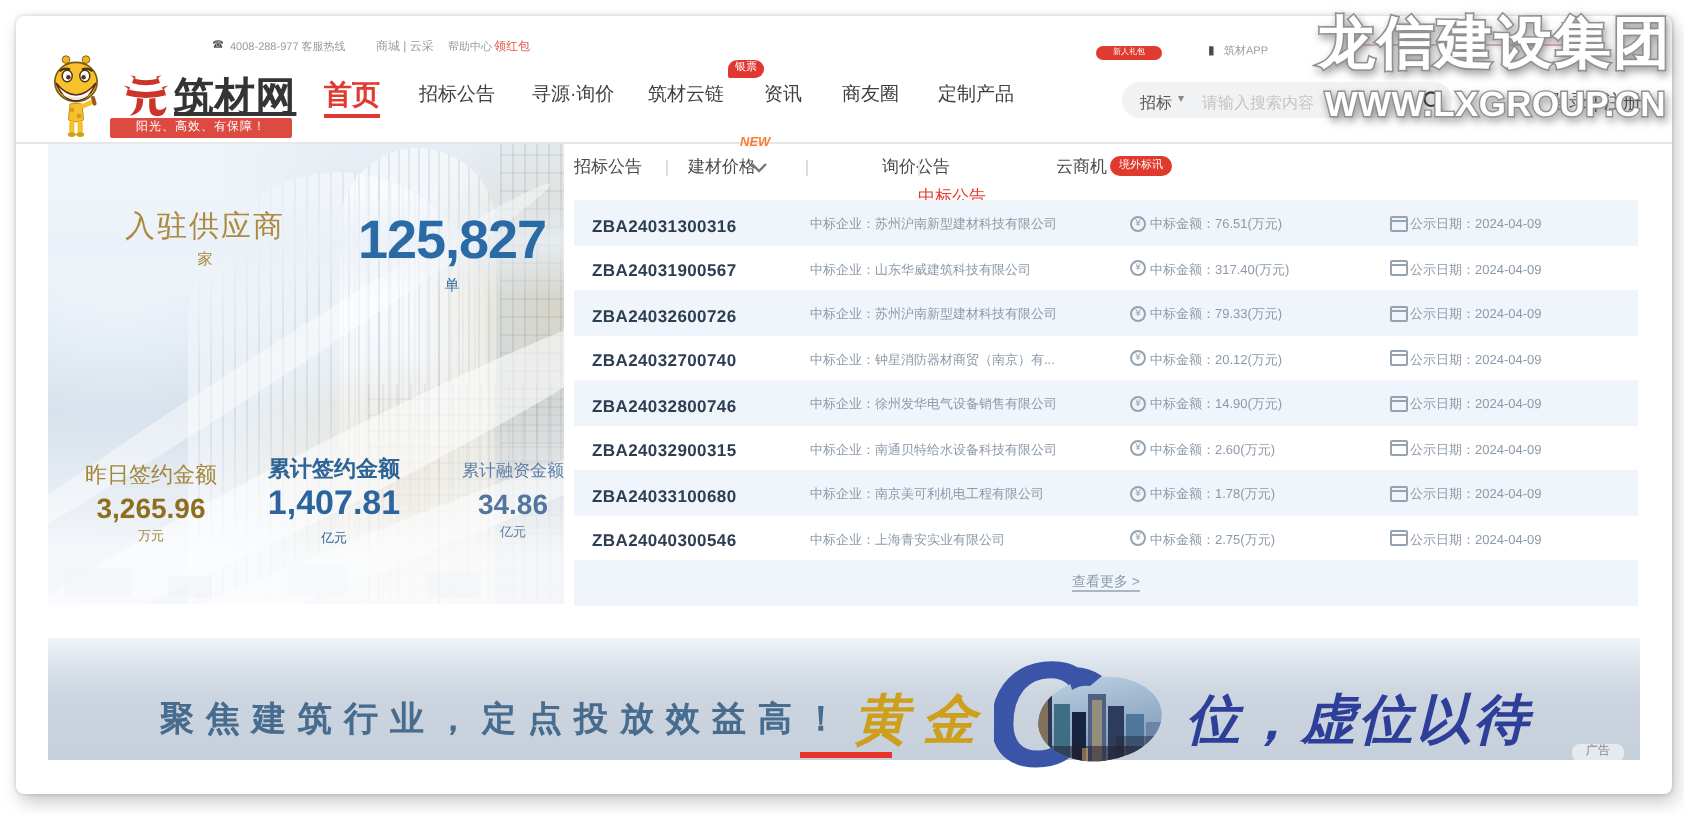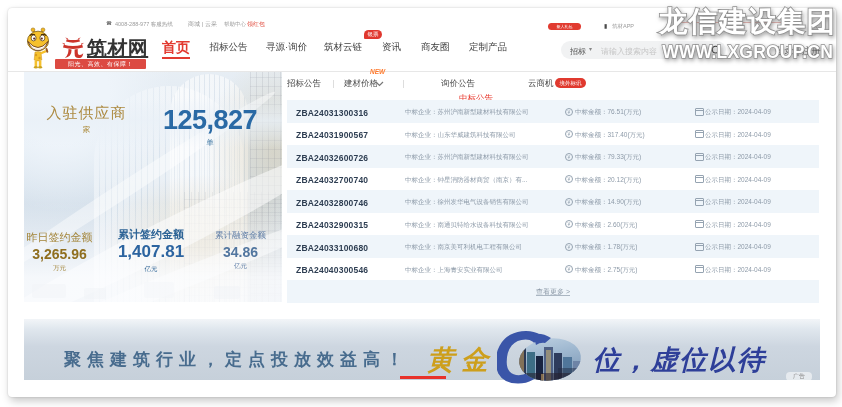--- a/index.html
+++ b/index.html
@@ -13,42 +13,42 @@
 
 .logoTxt{position:absolute;left:79px;top:27px;font-size:20px;font-weight:bold;color:#343434;letter-spacing:0.4px;text-decoration:underline;}
 .slogan{position:absolute;left:47px;top:51px;width:91px;height:10px;background:#dc4a42;border-radius:1px;
  color:#fff;font-size:6px;line-height:10px;text-align:center;letter-spacing:0.5px;}
 .nav{position:absolute;font-size:9.5px;color:#3f3f3f;white-space:nowrap;top:32.5px;}
 .hdrline{position:absolute;left:0;top:62.5px;width:828px;height:1px;background:#e7e7e7;}
 
 .hero{position:absolute;left:16px;top:64px;width:258px;height:230px;overflow:hidden;
  background:linear-gradient(175deg,#e9eff5 0%,#dde7f0 35%,#cfdbe7 75%,#c8d4e1 100%);}
 .hero .hz{position:absolute;}
-.stat{position:absolute;text-align:center;}
+.stat{position:absolute;text-align:center;margin-left:16px;}
 
 .tbl{position:absolute;left:279px;top:64px;width:532px;}
 .tab{position:absolute;top:6px;font-size:8.5px;color:#4a4a4a;white-space:nowrap;}
 .sep{position:absolute;top:8px;width:1px;height:8px;background:#ddd;}
 .rows{position:absolute;left:0;top:28px;width:532px;}
 .row{position:relative;width:532px;height:22.5px;}
 .row.z{background:#eff5fa;}
 .rid{position:absolute;left:9px;top:7.5px;font-size:8.5px;font-weight:bold;color:#2e3e52;letter-spacing:0.2px;}
 .rco{position:absolute;left:118px;top:8px;font-size:6.5px;color:#8d9aa8;}
 .ramt{position:absolute;left:288px;top:8px;font-size:6.5px;color:#8d9aa8;}
 .rdat{position:absolute;left:418px;top:8px;font-size:6.5px;color:#8d9aa8;}
 .cir{position:absolute;left:278px;top:7.5px;width:6px;height:6px;border:0.6px solid #95a3b1;border-radius:50%;
  font-size:5px;line-height:6px;text-align:center;color:#95a3b1;}
 .cal{position:absolute;left:408px;top:7.5px;width:6.5px;height:6px;border:0.6px solid #95a3b1;border-radius:1px;}
 .cal:before{content:"";position:absolute;left:0;top:1.4px;width:6.5px;height:0.6px;background:#95a3b1;}
 .more{position:relative;width:532px;height:22.5px;background:#eff5fa;text-align:center;}
 .more span{font-size:7px;color:#8d9aa8;line-height:22.5px;border-bottom:0.5px solid #aab6c2;}
 
 .banner{position:absolute;left:16px;top:311px;width:796px;height:61px;
  background:linear-gradient(180deg,#f2f5f8 0%,#e0e7ee 16%,#cdd6e0 45%,#c6d0da 100%);}
-.b1{position:absolute;left:40px;top:29px;font-size:17px;font-weight:bold;color:#486c8e;letter-spacing:6px;white-space:nowrap;}
+.b1{position:absolute;left:56px;top:29px;font-size:17px;font-weight:bold;color:#486c8e;letter-spacing:6px;white-space:nowrap;}
 .b2{position:absolute;left:403px;top:23px;font-size:27px;font-weight:bold;font-style:italic;color:#cd9f1c;letter-spacing:7px;white-space:nowrap;}
 .b3{position:absolute;left:569px;top:23px;font-size:27px;font-weight:bold;font-style:italic;color:#2e3f99;letter-spacing:1.8px;white-space:nowrap;}
 .redline{position:absolute;left:376px;top:57px;width:46px;height:2.5px;background:#e8322a;}
 .adtag{position:absolute;left:762px;top:53px;width:26px;height:9px;background:rgba(255,255,255,.55);
  border-radius:4px;font-size:6px;color:#8a8a8a;text-align:center;line-height:9px;}
 </style>
 </head>
 <body>
 <div class="card">
 

